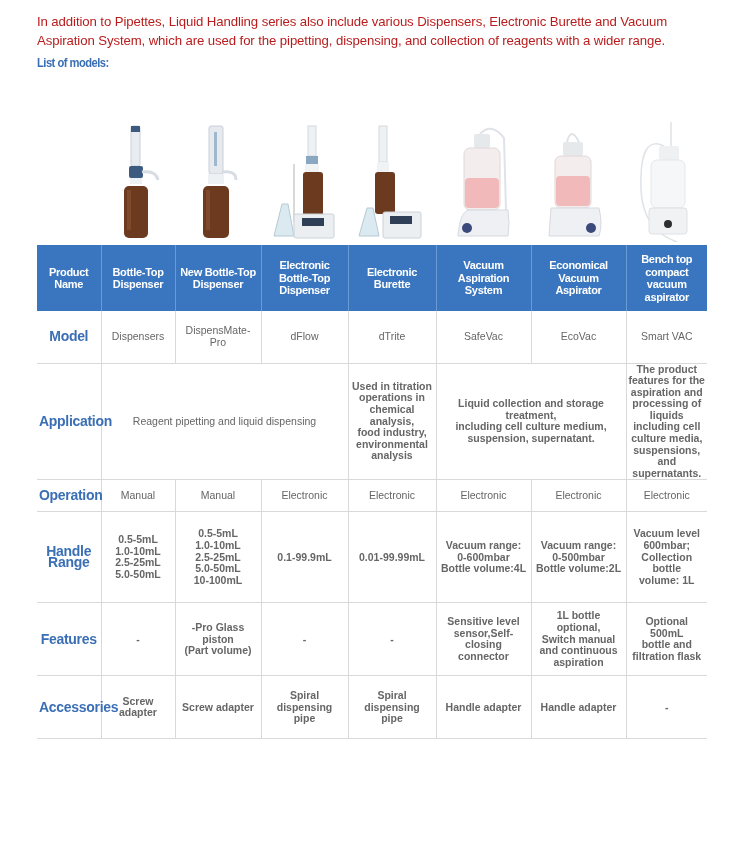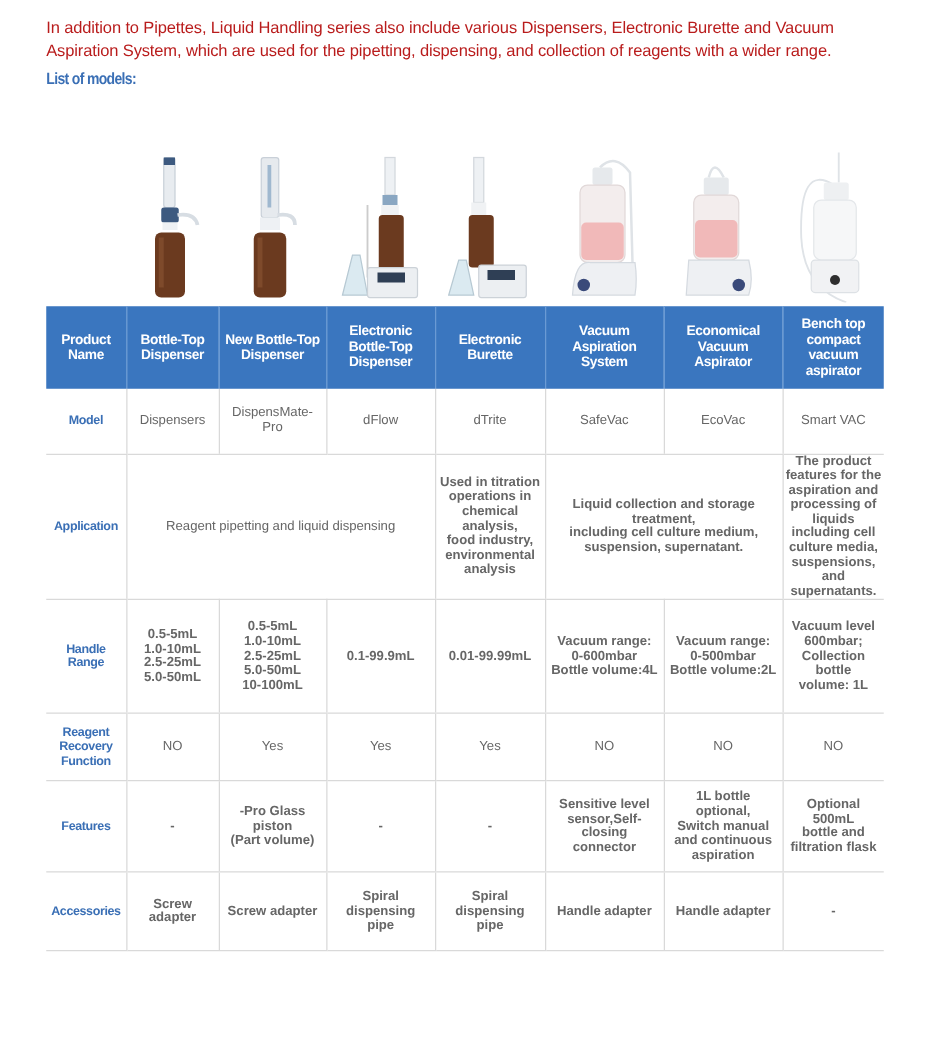--- a/index.html
+++ b/index.html
@@ -26,21 +26,21 @@
     vertical-align: middle; padding: 0 3px; height: 66px;
     border-left: 1px solid #6a9ad4; letter-spacing: -0.3px;
   }
   table.spec th:first-child { border-left: none; }
   table.spec td {
     font-family: "Liberation Sans", sans-serif; font-size: 10.5px; line-height: 11.6px;
     color: #666; text-align: center; vertical-align: middle; padding: 0 2px;
     border-left: 1px solid #d9d9d9; border-bottom: 1px solid #d9d9d9;
   }
   table.spec td.rowhead {
-    border-left: none; color: #3a6fb5; font-weight: bold; font-size: 10px;
+    border-left: none; color: #3a6fb5; font-weight: bold; font-size: 14px;
     line-height: 11.5px; letter-spacing: -0.3px; margin-top: 44px;
   }
   td.serif { font-family: "Liberation Serif", serif; font-size: 10.5px; }
   .ml { white-space: pre-line; font-weight: bold; }
 </style>
 </head>
 <body>
 
 <div class="intro">In addition to Pipettes, Liquid Handling series also include various Dispensers, Electronic Burette and Vacuum Aspiration System, which are used for the pipetting, dispensing, and collection of reagents with a wider range.</div>
 <div class="list-title">List of models:</div>
@@ -164,20 +164,30 @@
       <td class="ml">The product
 features for the
 aspiration and
 processing of
 liquids
 including cell
 culture media,
 suspensions,
 and
 supernatants.</td>
+    </tr>
+    <tr style="height:32px">
+      <td class="rowhead ml">Operation</td>
+      <td>Manual</td>
+      <td>Manual</td>
+      <td>Electronic</td>
+      <td>Electronic</td>
+      <td>Electronic</td>
+      <td>Electronic</td>
+      <td>Electronic</td>
     </tr>
     <tr style="height:91px">
       <td class="rowhead ml">Handle
 Range</td>
       <td class="ml serif">0.5-5mL
 1.0-10mL
 2.5-25mL
 5.0-50mL</td>
       <td class="ml serif">0.5-5mL
 1.0-10mL
@@ -191,32 +201,20 @@
 Bottle volume:4L</td>
       <td class="ml">Vacuum range:
 0-500mbar
 Bottle volume:2L</td>
       <td class="ml">Vacuum level
 600mbar;
 Collection
 bottle
 volume: 1L</td>
     </tr>
-    <tr style="height:54px">
-      <td class="rowhead ml">Reagent
-Recovery
-Function</td>
-      <td>NO</td>
-      <td>Yes</td>
-      <td>Yes</td>
-      <td>Yes</td>
-      <td>NO</td>
-      <td>NO</td>
-      <td>NO</td>
-    </tr>
     <tr style="height:73px">
       <td class="rowhead ml">Features</td>
       <td class="ml">-</td>
       <td class="ml">-Pro Glass piston
 (Part volume)</td>
       <td class="ml">-</td>
       <td class="ml">-</td>
       <td class="ml">Sensitive level
 sensor,Self-closing
 connector</td>

